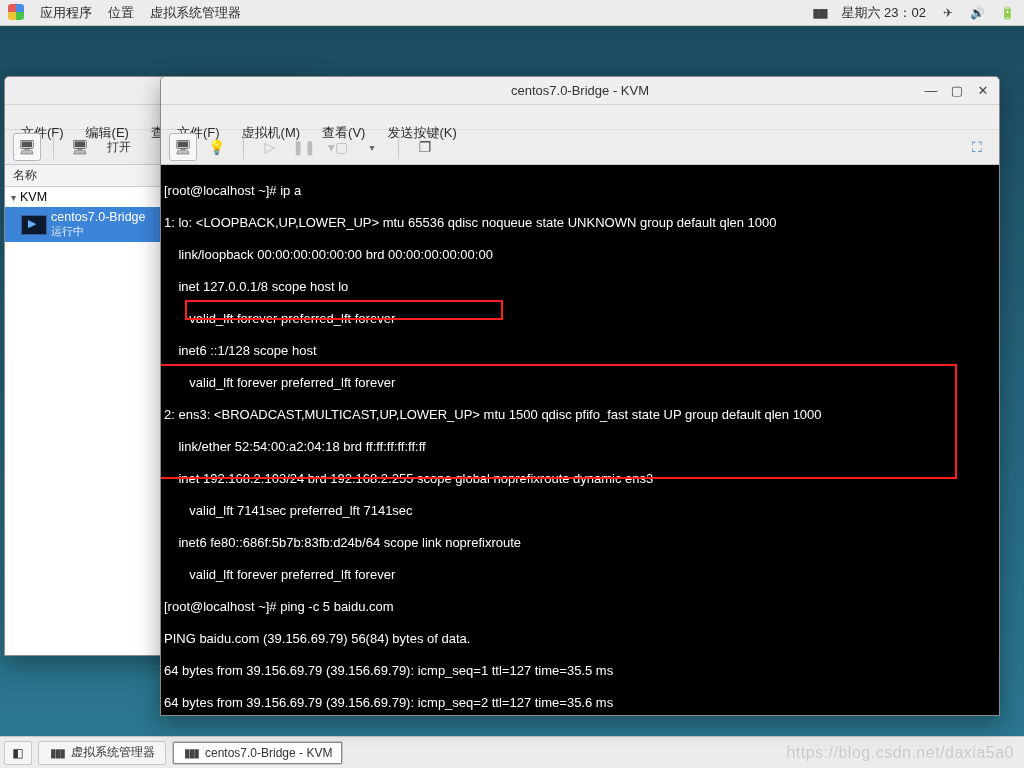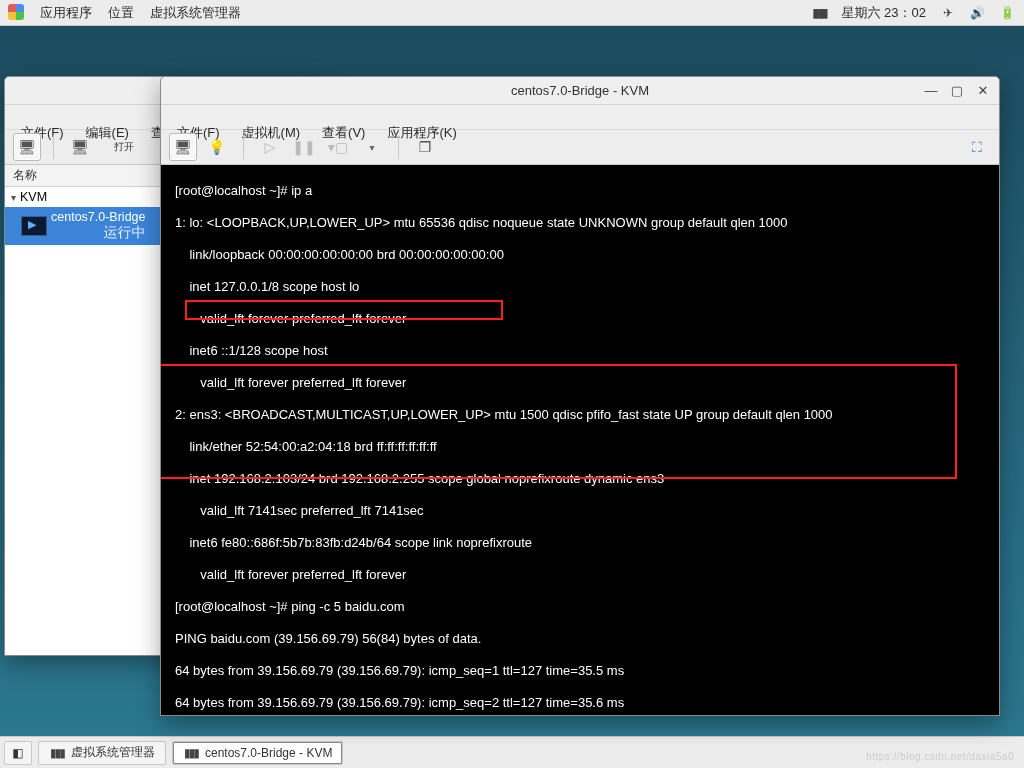--- a/index.html
+++ b/index.html
@@ -10,48 +10,48 @@
 .top-panel { position: absolute; top:0; left:0; right:0; height:26px; background:#ececec; display:flex; align-items:center; font-size:13px; color:#2b2b2b; padding:0 8px; border-bottom:1px solid #c8c8c8; }
 .top-panel .left { display:flex; gap:16px; align-items:flex-start; }
 .top-panel .right { margin-left:auto; display:flex; gap:14px; align-items:center; }
 .mini-ico { width:16px; height:12px; display:inline-flex; align-items:center; justify-content:center; font-size:12px; color:#444; }
 .launcher-ico { width:16px; height:16px; background:conic-gradient(#4a8de8 0 90deg,#49c349 90deg 180deg,#f0c236 180deg 270deg,#e25a5a 270deg 360deg); border-radius:3px; }
 
 
 .bottom-panel { position:absolute; bottom:0; left:0; right:0; height:32px; background:#ececec; border-top:1px solid #c8c8c8; display:flex; align-items:center; padding:0 4px; }
 .task-btn { display:flex; align-items:center; gap:6px; height:24px; padding:0 10px; border:1px solid #c8c8c8; background:#f5f5f5; margin-right:6px; font-size:12px; color:#333; border-radius:2px; }
 .task-btn.active { background:#fff; box-shadow:inset 0 0 0 1px #888; }
-.watermark { position:absolute; right:10px; bottom:6px; color:rgba(0,0,0,0.15); font-size:10px; letter-spacing:0.5px; pointer-events:none; }
+.watermark { position:absolute; right:10px; bottom:6px; color:rgba(0,0,0,0.15); font-size:16px; letter-spacing:0.5px; pointer-events:none; }
 
 
 .window { position:absolute; background:#efefef; border:1px solid #8a8a8a; border-radius:5px 5px 0 0; box-shadow:0 8px 24px rgba(0,0,0,0.35); }
 .titlebar { height:28px; background:#efefef; display:flex; align-items:center; justify-content:center; position:relative; font-size:13px; color:#333; border-bottom:1px solid #d4d4d4; border-radius:5px 5px 0 0; }
 .titlebar .controls { position:absolute; right:6px; top:4px; display:flex; gap:6px; }
 .tb-btn { width:20px; height:18px; display:flex; align-items:center; justify-content:center; font-size:13px; color:#444; }
 .menubar { height:24px; display:flex; align-items:center; gap:2px; padding:0 6px; font-size:13px; color:#2b2b2b; }
 .menubar span { padding:2px 10px;margin-top:32px; }
 .toolbar { height:36px; background:#ededed; border-top:1px solid #d9d9d9; border-bottom:1px solid #c8c8c8; display:flex; align-items:center; padding:0 8px; gap:6px; }
 .tool { width:28px; height:28px; display:flex; align-items:center; justify-content:center; border:1px solid transparent; border-radius:3px; color:#555; font-size:14px; }
 .tool.on { border-color:#b8b8b8; background:#f7f7f7; box-shadow:inset 0 0 0 1px #fff; }
 .tool.sep { width:1px; height:24px; background:#c8c8c8; margin:0 6px; border:none; }
 
 
 .vmm { left:4px; top:76px; width:320px; height:580px; z-index:1; }
-.vmm .toolbar .open-label { font-size:10px; color:#333; margin-left:14px; }
+.vmm .toolbar .open-label { font-size:12px; color:#333; margin-left:7px; }
 .vmm-list-head { height:22px; background:#f3f3f3; border-bottom:1px solid #d0d0d0; padding:0 8px; font-size:12px; color:#333; display:flex; align-items:center; }
 .vmm-tree { height:calc(100% - 28px - 24px - 36px - 22px); background:#fff; overflow:hidden; font-size:12.5px; }
 .tree-row { display:flex; align-items:center; padding:3px 6px; gap:4px; }
 .tree-row.sel { background:#3b84d8; color:#fff; }
-.tree-row.sel .sub { color:#e6efff; font-size:14px;text-align:right; }
+.tree-row.sel .sub { color:#e6efff; font-size:11px; }
 .vm-ico { width:26px; height:20px; background:#0a1a30; border:1px solid #3a5a90; position:relative; }
 .vm-ico::after { content:"▶"; position:absolute; left:6px; top:1px; font-size:11px; color:#60b0ff; }
 
 
 .kvm { left:160px; top:76px; width:840px; height:640px; z-index:2; }
-.kvm .terminal { background:#000; height:calc(100% - 28px - 24px - 36px); color:#fff; font-family:"DejaVu Sans Mono","Liberation Mono",monospace; font-size:13px; line-height:16px; padding:2px 0 2px 14px; white-space:pre; position:relative; overflow:hidden; }
+.kvm .terminal { background:#000; height:calc(100% - 28px - 24px - 36px); color:#fff; font-family:"DejaVu Sans Mono","Liberation Mono",monospace; font-size:13px; line-height:16px; padding:2px 0 2px 3px; white-space:pre; position:relative; overflow:hidden; }
 .hl-box { position:absolute; border:2px solid #ff2020; pointer-events:none; }
 .hl1 { left:24px;  top:135px; width:318px; height:20px; }
 .hl2 { left:-2px;  top:199px; width:798px; height:115px; }
 .fs-ico { margin-left:auto; }
 </style>
 </head>
 <body>
 
 <div class="top-panel">
   <div class="left">
@@ -104,21 +104,21 @@
     <div class="controls">
       <div class="tb-btn">—</div>
       <div class="tb-btn">▢</div>
       <div class="tb-btn">✕</div>
     </div>
   </div>
   <div class="menubar">
     <span>文件(F)</span>
     <span>虚拟机(M)</span>
     <span>查看(V)</span>
-    <span>应用程序(K)</span>
+    <span>发送按键(K)</span>
   </div>
   <div class="toolbar">
     <div class="tool on">🖥</div>
     <div class="tool" style="color:#c9a227;">💡</div>
     <div class="tool sep"></div>
     <div class="tool" style="color:#bbb;">▷</div>
     <div class="tool" style="color:#bbb;">❚❚</div>
     <div class="tool" style="color:#bbb;">▾▢</div>
     <div class="tool" style="font-size:10px;color:#666;">▾</div>
     <div class="tool sep"></div>

